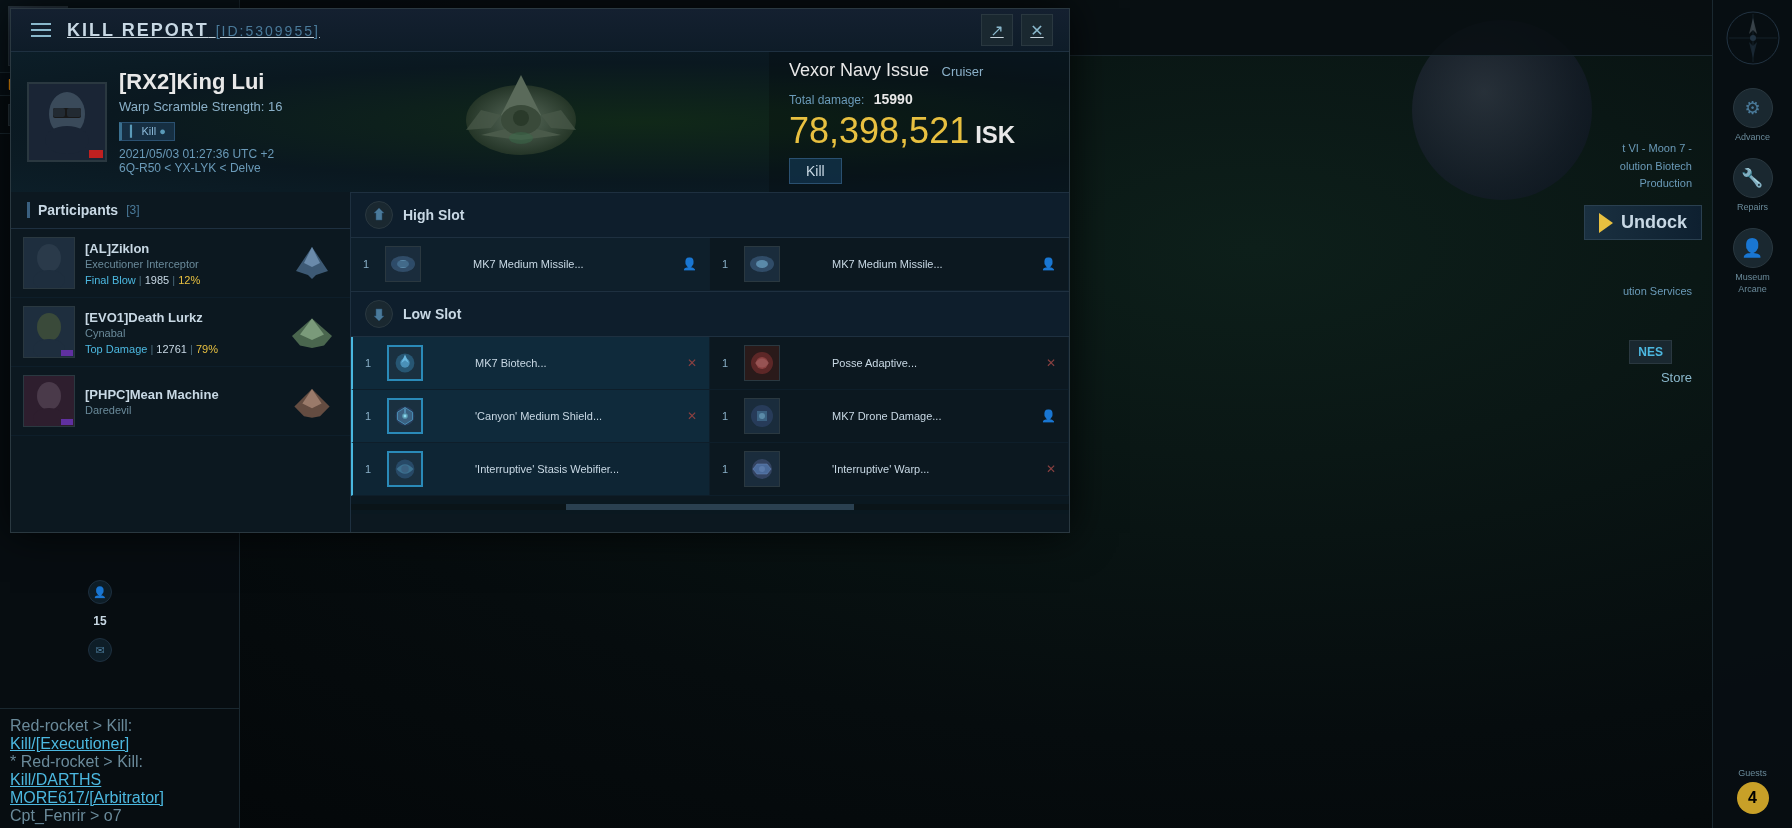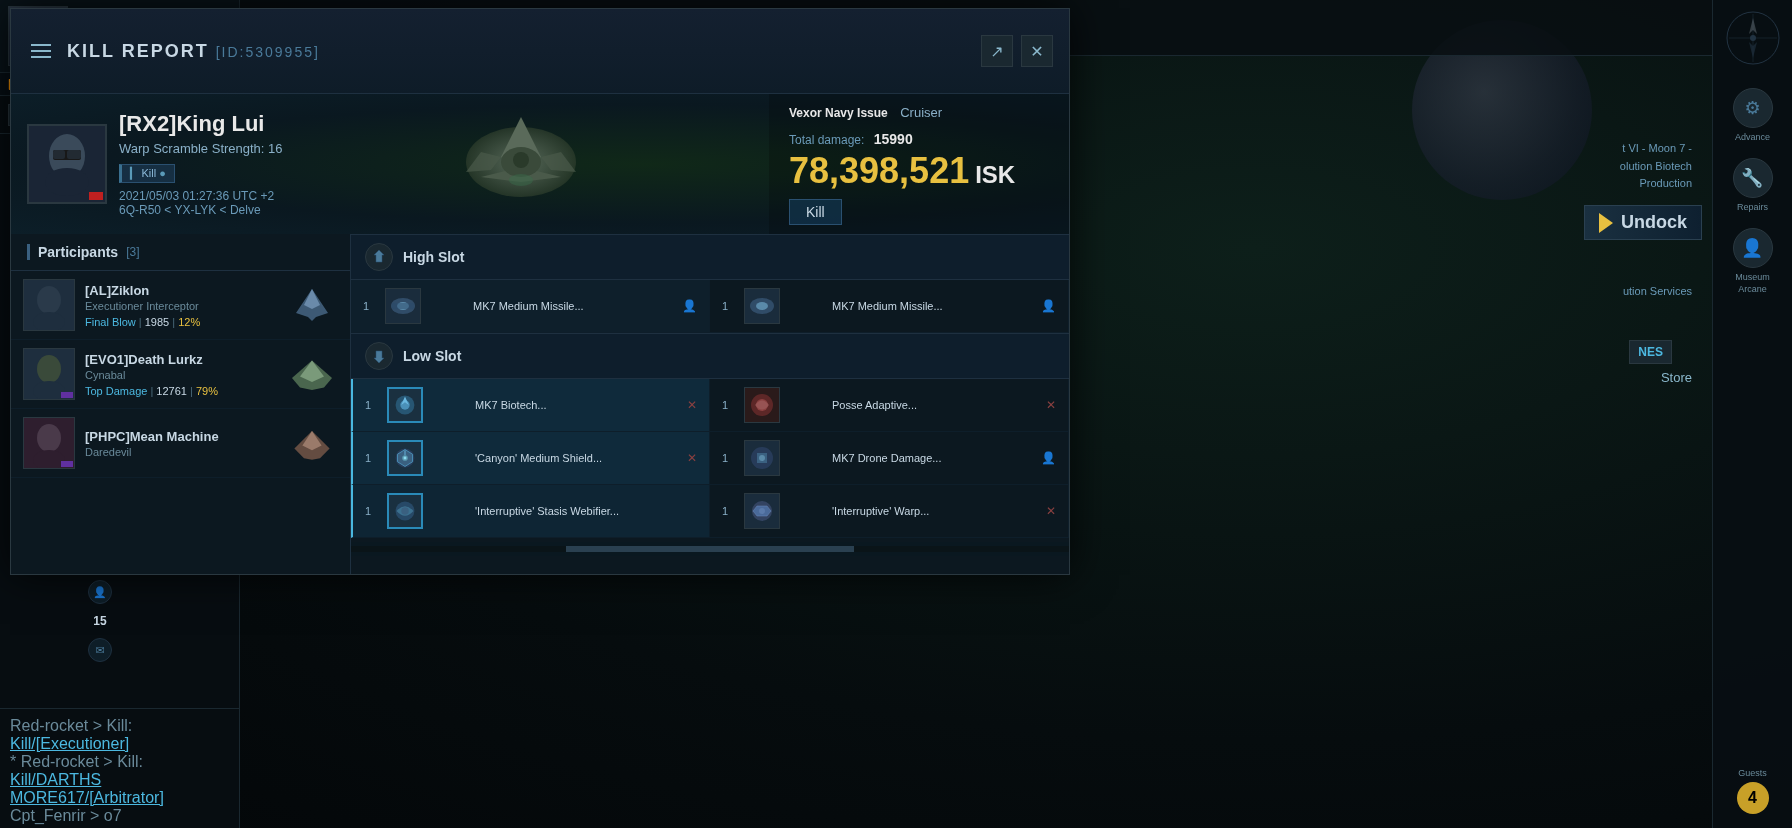--- a/index.html
+++ b/index.html
@@ -229,25 +229,26 @@
       left: 10px;
       width: 1060px;
       background: #0c1820;
       border: 1px solid #2a3840;
       box-shadow: 0 0 40px rgba(0,0,0,0.8);
       z-index: 10;
     }
 
     .kill-report-header {
       background: linear-gradient(180deg, #142030 0%, #0e1c28 100%);
-      padding: 26px 16px;
+      padding: 5px 16px;
       display: flex;
       align-items: center;
       gap: 12px;
       border-bottom: 1px solid #1e3040;
+      text-decoration: underline;
     }
 
     .hamburger {
       display: flex;
       flex-direction: column;
       gap: 4px;
       cursor: pointer;
       padding: 4px;
     }
 
@@ -390,23 +391,23 @@
       width: 300px;
       display: flex;
       flex-direction: column;
       justify-content: center;
       padding: 16px 20px;
       z-index: 1;
       background: rgba(0,0,0,0.2);
     }
 
     .ship-class-name {
-      font-size: 12px;
+      font-size: 18px;
       color: #e8e8e8;
-      font-weight: bold;
+      font-weight: normal;
     }
 
     .ship-class-type {
       font-size: 13px;
       color: #8ab0c8;
       margin-left: 8px;
     }
 
     .total-damage-label {
       font-size: 12px;
@@ -416,21 +417,21 @@
 
     .total-damage-value {
       font-size: 14px;
       color: #e8e8e8;
       font-weight: bold;
     }
 
     .isk-value {
       font-size: 36px;
       color: #e8c040;
-      font-weight: bold;
+      font-weight: normal;
       line-height: 1.1;
     }
 
     .isk-label {
       font-size: 24px;
       color: #e8e8e8;
       font-weight: bold;
       margin-left: 6px;
     }
 

